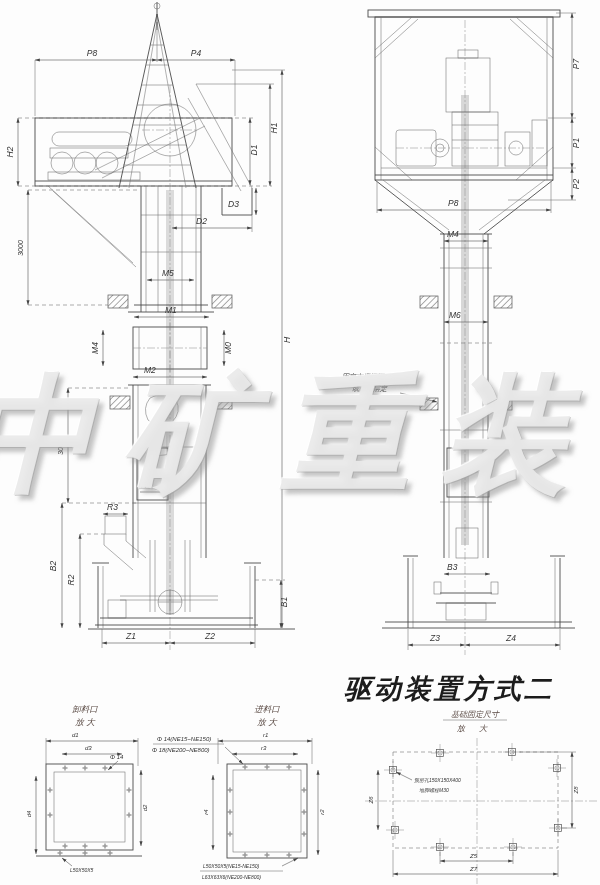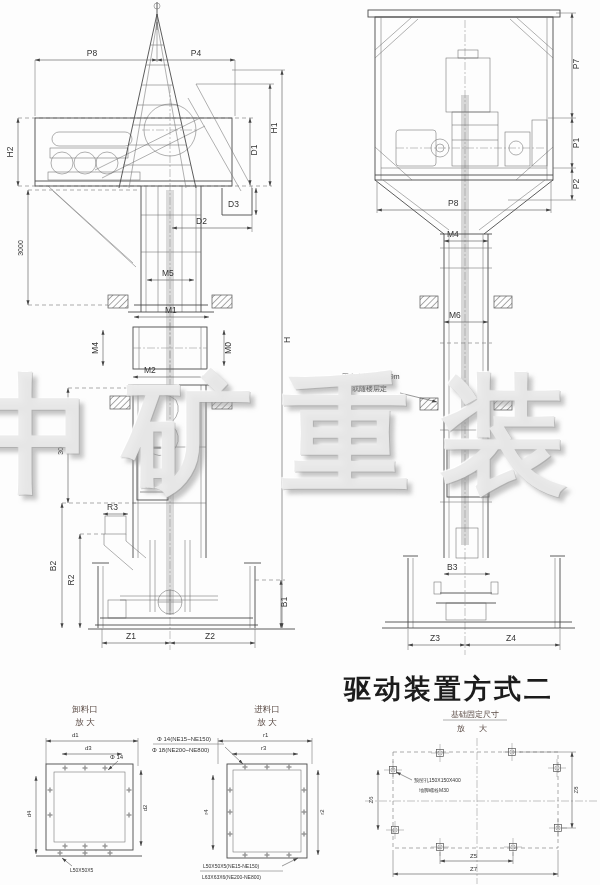--- a/index.html
+++ b/index.html
@@ -1,17 +1,17 @@
 <!DOCTYPE html>
 <html><head>
 <meta charset="utf-8">
 <style>
   html,body{margin:0;padding:0;background:#fff;}
   .canvas{position:relative;width:600px;height:885px;background:#fdfdfd;overflow:hidden;
-          font-family:"Liberation Sans","DejaVu Sans",sans-serif;}
+          font-family:"Liberation Sans","DejaVu Sans",sans-serif;font-style:italic;}
   svg{position:absolute;left:0;top:0;}
   .s{stroke:#4a4a4a;stroke-width:.9;fill:none;}
   .t{stroke:#6f6f6f;stroke-width:.55;fill:none;}
   .d{stroke:#555;stroke-width:.6;fill:none;}
   .cl{stroke:#8a8a8a;stroke-width:.5;fill:none;stroke-dasharray:8 2 2 2;}
   .dsh{stroke:#777;stroke-width:.6;fill:none;stroke-dasharray:4 3;}
   text{fill:#333;font-family:"Liberation Sans","DejaVu Sans",sans-serif;}
   .lab{font-size:8.5px;}
   .lab2{font-size:7px;}
   .small{font-size:6px;}

